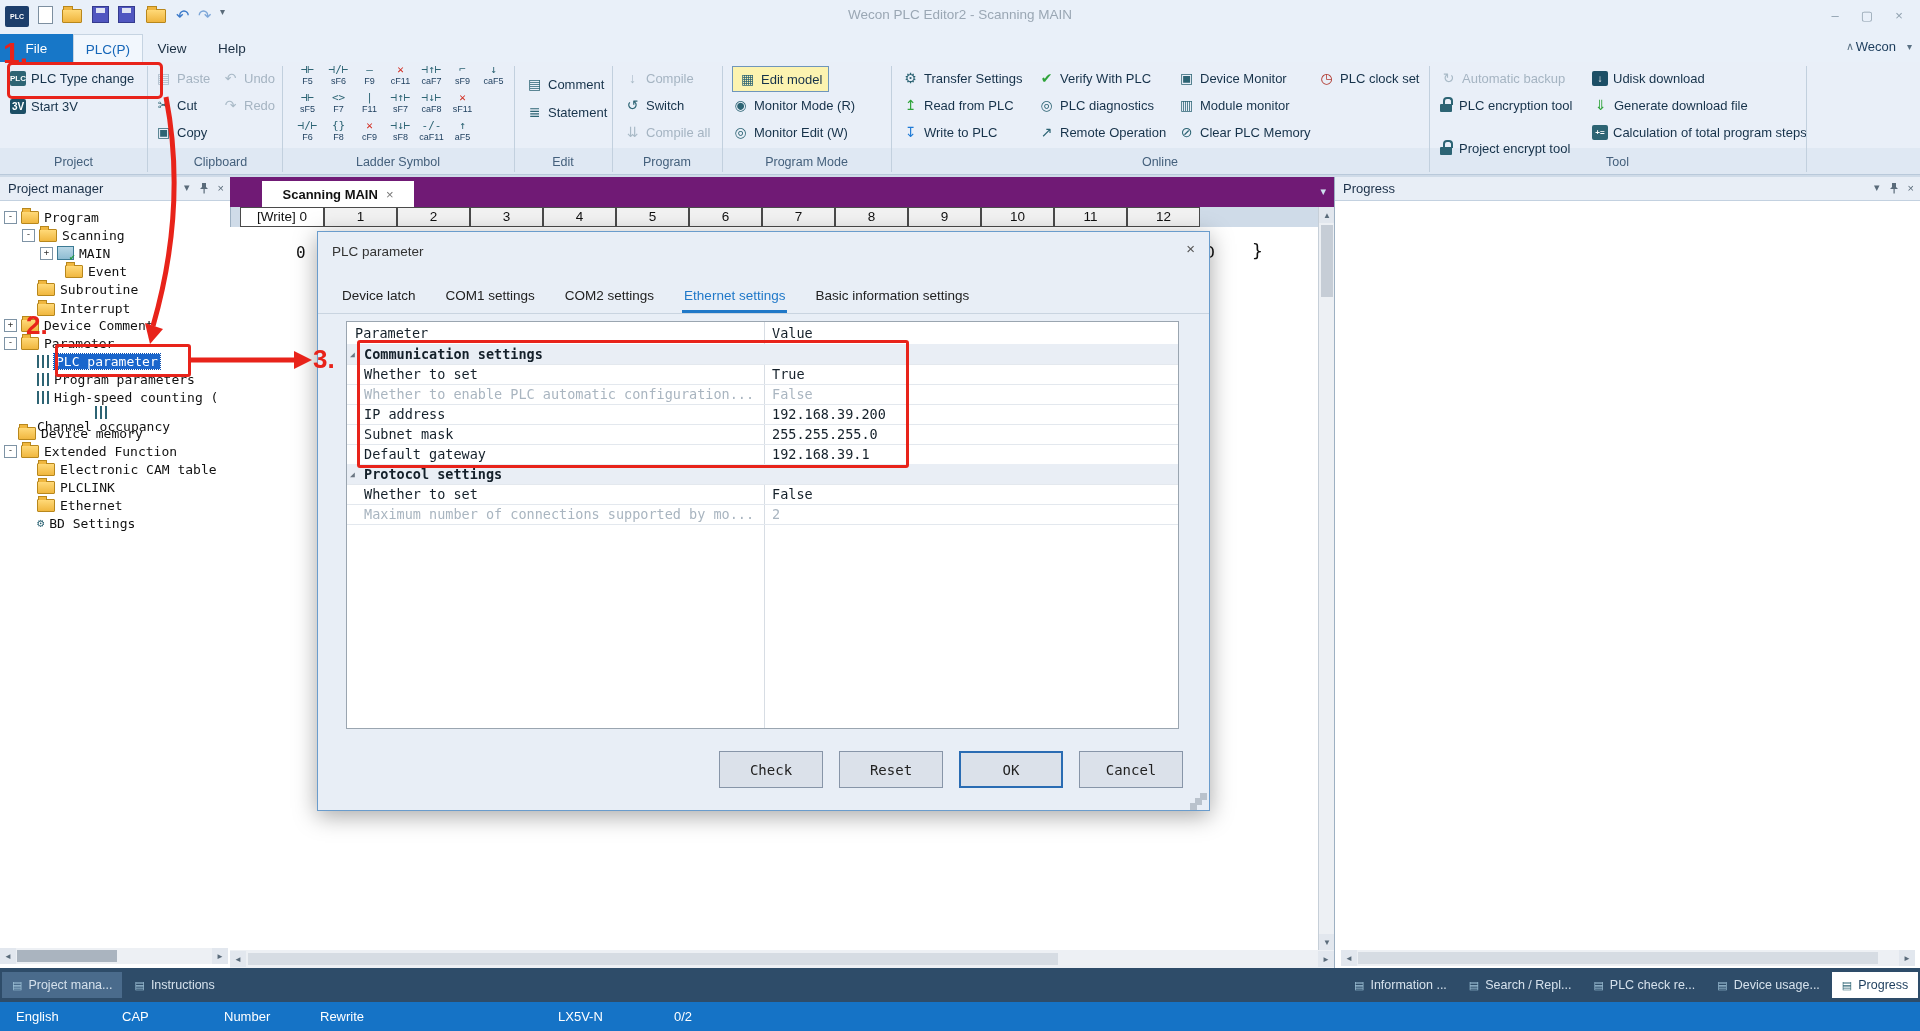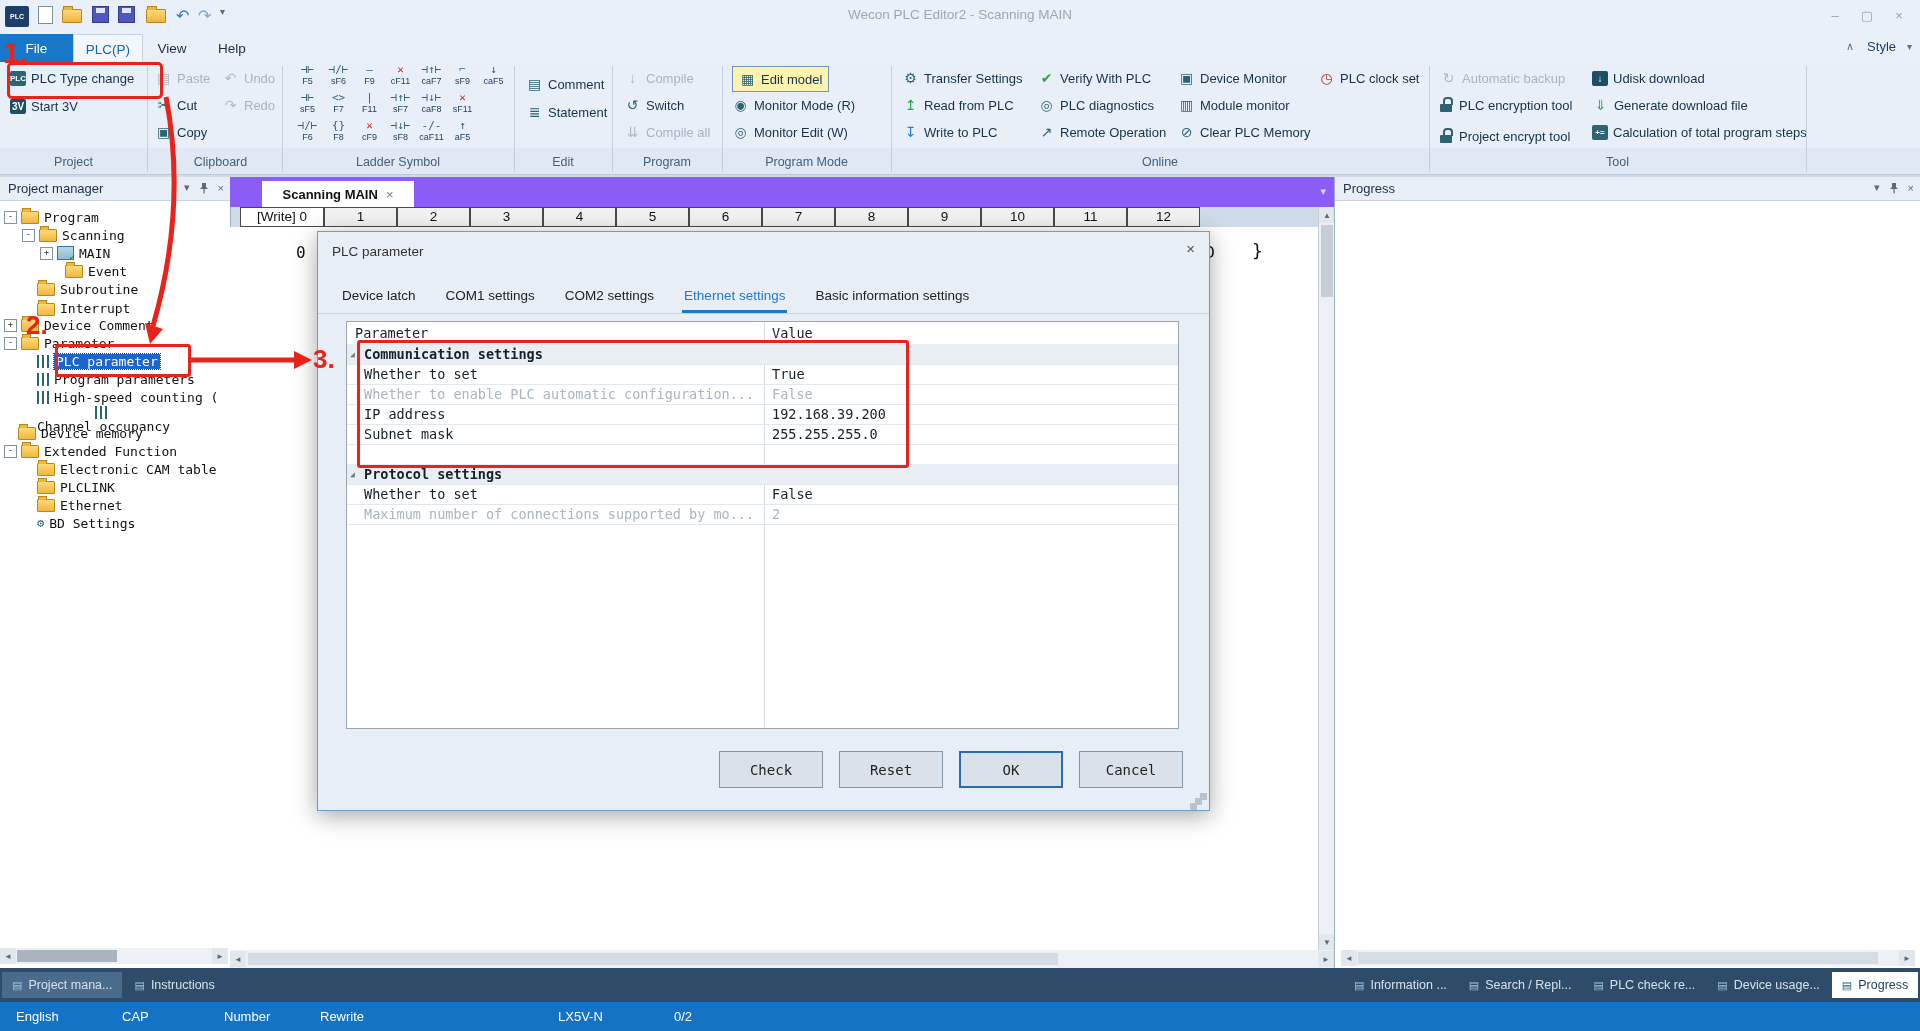--- a/index.html
+++ b/index.html
@@ -51,21 +51,21 @@
   .titem{position:absolute;height:18px;display:flex;align-items:center;font-family:"DejaVu Sans Mono",monospace;font-size:13px;color:#111;white-space:nowrap;}
   .exp{width:11px;height:11px;border:1px solid #7e93a5;background:#fff;font-size:9px;line-height:9px;text-align:center;margin-right:4px;color:#333;flex:none;}
   .fold{width:16px;height:11px;background:linear-gradient(#ffd978,#f0b73f);border:1px solid #b8871c;border-radius:1px;position:relative;margin-right:5px;flex:none;}
   .fold::before{content:"";position:absolute;top:-4px;left:0;width:7px;height:3px;background:#f0b73f;border:1px solid #b8871c;border-bottom:none;}
   .mainic{width:15px;height:12px;margin-right:5px;flex:none;background:linear-gradient(#b9d7e6,#8fbcd2);border:1px solid #3c7a94;position:relative;}
   .mainic::after{content:"✔";position:absolute;right:-2px;bottom:-3px;font-size:9px;color:#1f9e3a;}
   .paramic{width:12px;height:13px;margin-right:5px;flex:none;background:repeating-linear-gradient(90deg,#2d6474 0 2px,transparent 2px 5px);}
   .gearic{margin-right:5px;color:#2d6474;font-size:12px;flex:none;}
   .sel{background:#1a66cc;color:#fff;outline:1px dotted #0a4fae;padding:0 2px;}
   
-  #tabstrip{left:230px;top:177px;width:1104px;height:30px;background:#8b5cf6;}
+  #tabstrip{left:230px;top:177px;width:1104px;height:30px;background:#701a75;}
   #edittab{position:absolute;left:32px;top:4px;width:152px;height:26px;background:#fff;display:flex;align-items:center;justify-content:center;gap:8px;font-size:13px;font-weight:bold;color:#111;}
   .hcell{position:absolute;top:207px;height:20px;background:#f2f2f2;border:1px solid #4a4a4a;box-sizing:border-box;text-align:center;font-size:13.5px;line-height:18px;color:#111;}
   
   .sbar{background:#edf0f4;}
   .sbtn{position:absolute;width:16px;height:16px;display:flex;align-items:center;justify-content:center;font-size:8px;color:#5a6b7a;background:#e2e7ee;}
   .sthumb{position:absolute;background:#c6cdd6;}
   
   #bstrip{left:0;top:968px;width:1920px;height:34px;background:#2e4c69;}
   .btab{height:26px;display:inline-flex;align-items:center;gap:6px;padding:0 10px;font-size:12.5px;color:#d5e1ec;}
   .btab .dicon{font-size:11px;color:#9fc3d8;}
@@ -131,21 +131,21 @@
     <span class="winbtn" style="right:40px;">▢</span>
     <span class="winbtn" style="right:8px;">×</span>
   </div>
 
   <div class="abs" id="menubar">
     <div class="mtab filetab" style="left:0;width:73px;">File</div>
     <div class="mtab activetab" style="left:73px;width:68px;">PLC(P)</div>
     <div class="mtab" style="left:145px;width:54px;">View</div>
     <div class="mtab" style="left:205px;width:54px;">Help</div>
     <span class="abs" style="right:66px;top:6px;color:#5a7184;font-size:11px;">∧</span>
-    <span class="abs" style="right:24px;top:5px;color:#1b3c5c;font-size:13px;">Style</span>
+    <span class="abs" style="right:24px;top:5px;color:#1b3c5c;font-size:13px;">Wecon</span>
     <span class="abs" style="right:8px;top:7px;color:#5a7184;font-size:10px;">▾</span>
   </div>
 
   <div class="abs" id="ribbon"></div>
   <div class="abs" id="glabelrow"></div>
 
   <div class="ritem" style="left:10px;top:66px;">
     <span class="ric boxteal">PLC</span>
     <span>PLC Type change</span>
     </div>
@@ -343,21 +343,21 @@
   <div class="glabel" style="left:891px;width:538px;">Online</div>
 
   <div class="ritem dis" style="left:1440px;top:66px;">
     <span class="ric">↻</span>
     <span>Automatic backup</span>
     </div>
   <div class="ritem" style="left:1440px;top:93px;">
     <span class="ric lock"></span>
     <span>PLC encryption tool</span>
     </div>
-  <div class="ritem" style="left:1440px;top:124px;justify-content:center;">
+  <div class="ritem" style="left:1440px;top:136px;justify-content:center;">
     <span class="ric lock"></span>
     <span>Project encrypt tool</span>
     </div>
   <div class="ritem" style="left:1592px;top:66px;">
     <span class="ric boxnavy">↓</span>
     <span>Udisk download</span>
     </div>
   <div class="ritem" style="left:1592px;top:93px;">
     <span class="ric green">⇓</span>
     <span>Generate download file</span>
@@ -601,20 +601,24 @@
           <span class="dv">False</span>
         </div>
       <div class="drow" style="top:82px;">
           <span class="dp">IP address</span>
           <span class="dv">192.168.39.200</span>
         </div>
       <div class="drow" style="top:102px;">
           <span class="dp">Subnet mask</span>
           <span class="dv">255.255.255.0</span>
         </div>
+      <div class="drow" style="top:122px;">
+          <span class="dp">Default gateway</span>
+          <span class="dv">192.168.39.1</span>
+        </div>
       <div class="drow group" style="top:142px;">
           <span class="dmark">◢</span>
           <span class="dp">Protocol settings</span>
         </div>
       <div class="drow" style="top:162px;">
           <span class="dp">Whether to set</span>
           <span class="dv">False</span>
         </div>
       <div class="drow disabled" style="top:182px;">
           <span class="dp">Maximum number of connections supported by mo...</span>

